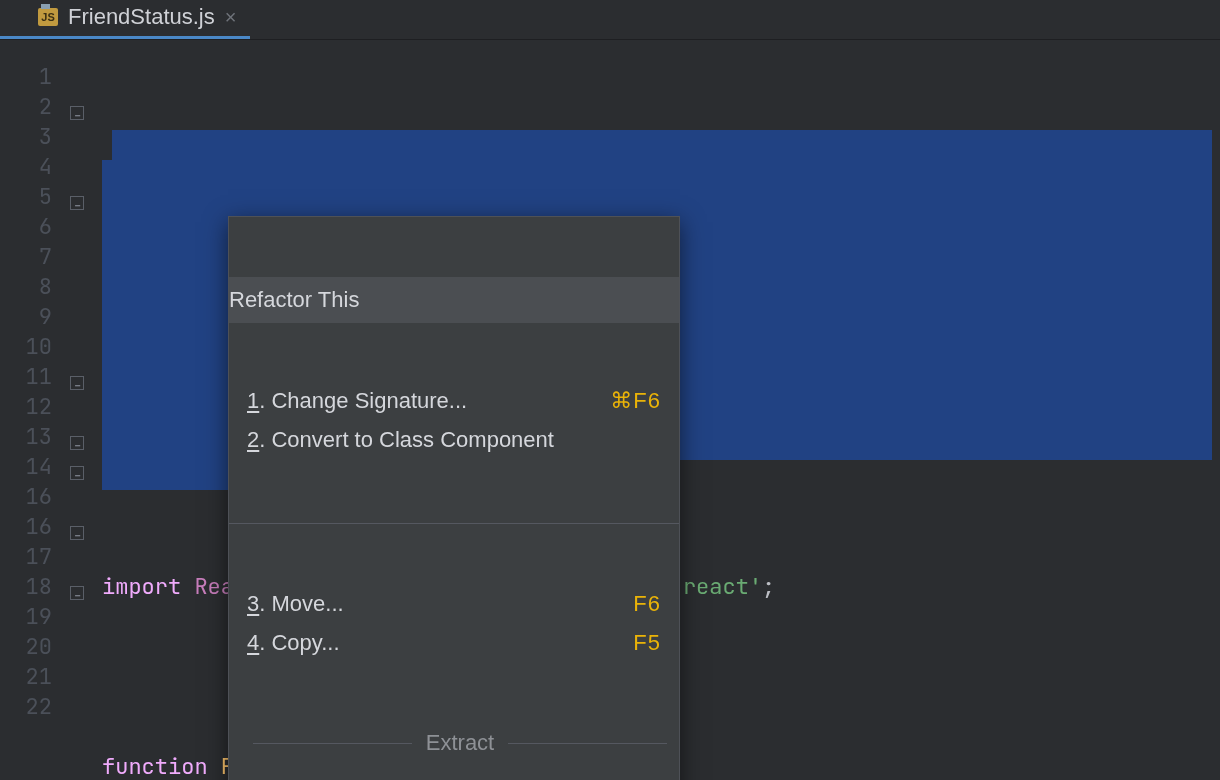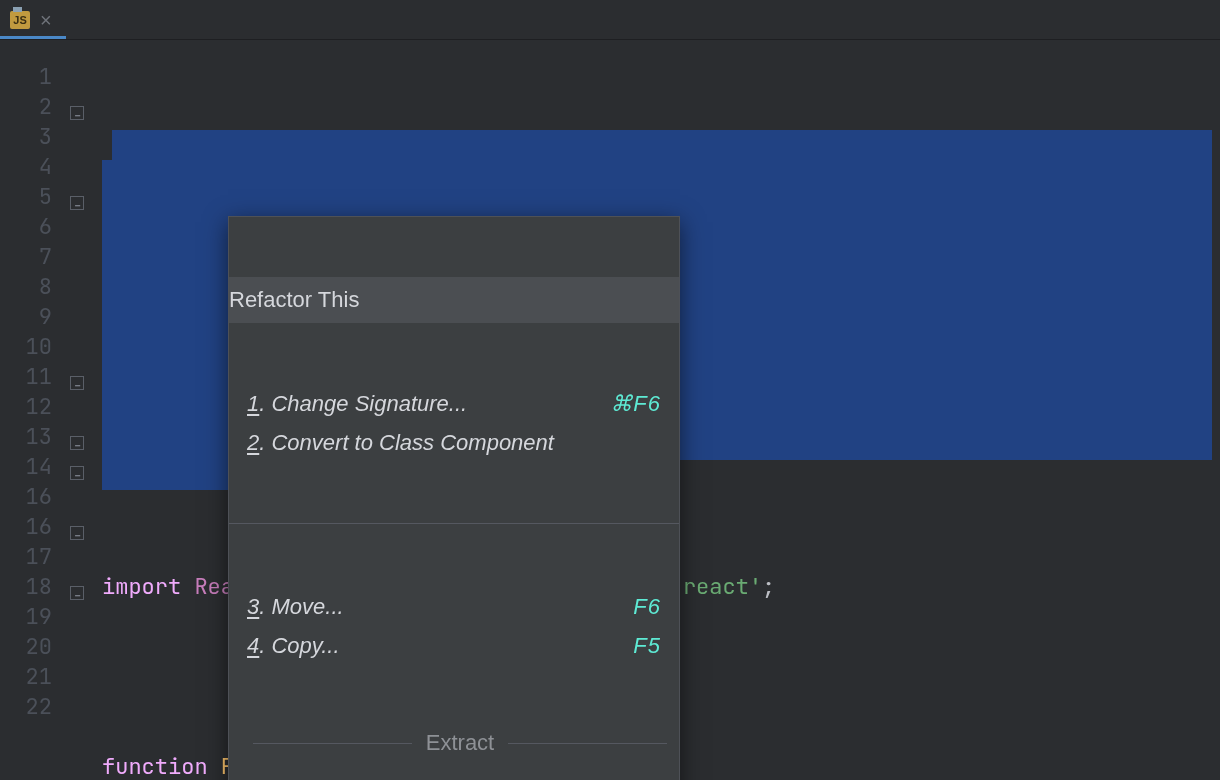--- a/index.html
+++ b/index.html
@@ -23,21 +23,21 @@
       display:flex; align-items:center;
       padding:6px 14px 6px 10px;
       background:#2b2d30;
       color:#cfd1d6;
       gap:10px;
       border-bottom:3px solid #4a88c7;
       position:relative;
     }
     .tab .icon {
       width:20px; height:20px;
-      display:inline-flex; align-items:center; justify-content:center;
+      display:inline-flex; align-items:center; justify-content:center;margin-left:28px;
     }
     .tab .close {
       color:#6f737a; font-size:20px; line-height:1;
     }
     .js-badge {
       width:22px; height:18px;
       background:#c19a3f;
       color:#3b2f13;
       font-size:11px; font-weight:700;
       display:flex; align-items:center; justify-content:center;
@@ -120,27 +120,26 @@
       color:#d5d7dc;
     }
     .popup .title {
       background:#4b4e52;
       padding:8px 0;
       font-weight:500;
     }
     .popup .item {
       display:flex;
       justify-content:space-between;
-      align-items:flex-start;
+      align-items:flex-end;
       padding:6px 18px;
       height:39px;
-      font-style:italic;
     }
     .popup .shortcut {
-      color:#5eead4;
+      color:#eab308;
       font-family:inherit;
       letter-spacing:1px;
     }
     .popup .section {
       display:flex; align-items:center;
       padding:4px 12px;
       color:#8e9196;
       margin-left:12px;
     }
     .popup .section .rule {
@@ -155,20 +154,21 @@
     .underline { text-decoration:underline; text-underline-offset:3px; }
   </style>
 </head>
 <body>
 
 <div class="tabbar">
   <div class="tab">
     <span class="icon">
       <span class="js-badge">JS</span>
     </span>
+    <span>FriendStatus.js</span>
     <span class="close">×</span>
   </div>
 </div>
 
 <div class="editor">
 
   <div class="gutter-nums" id="line-numbers">
       <div>1</div>
       <div>2</div>
       <div>3</div>

